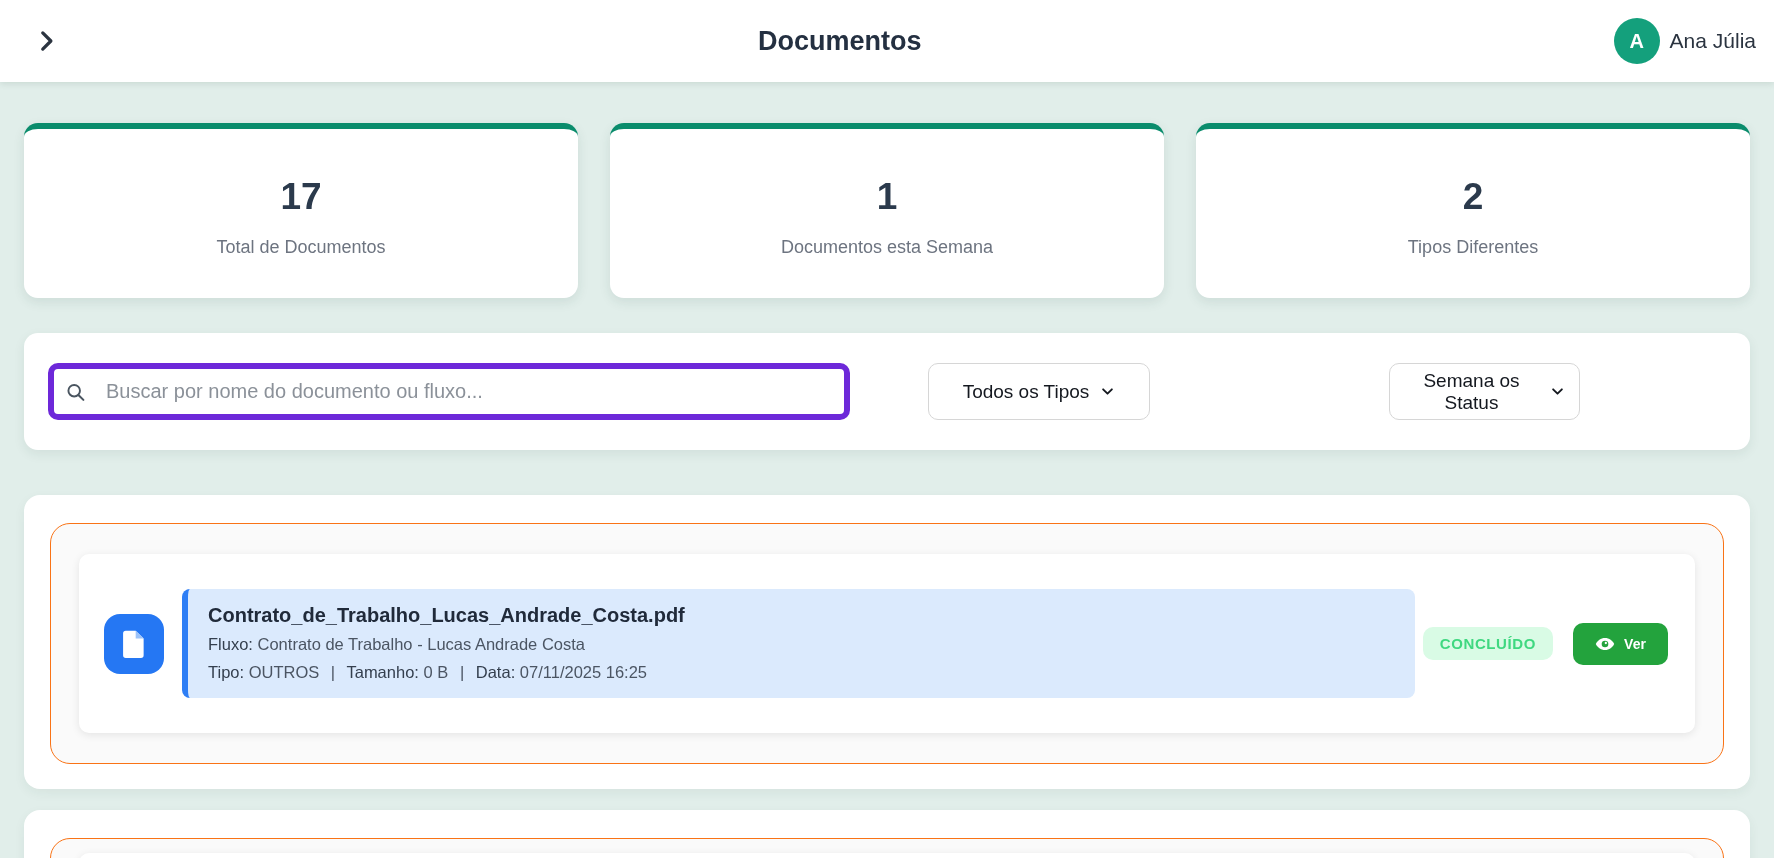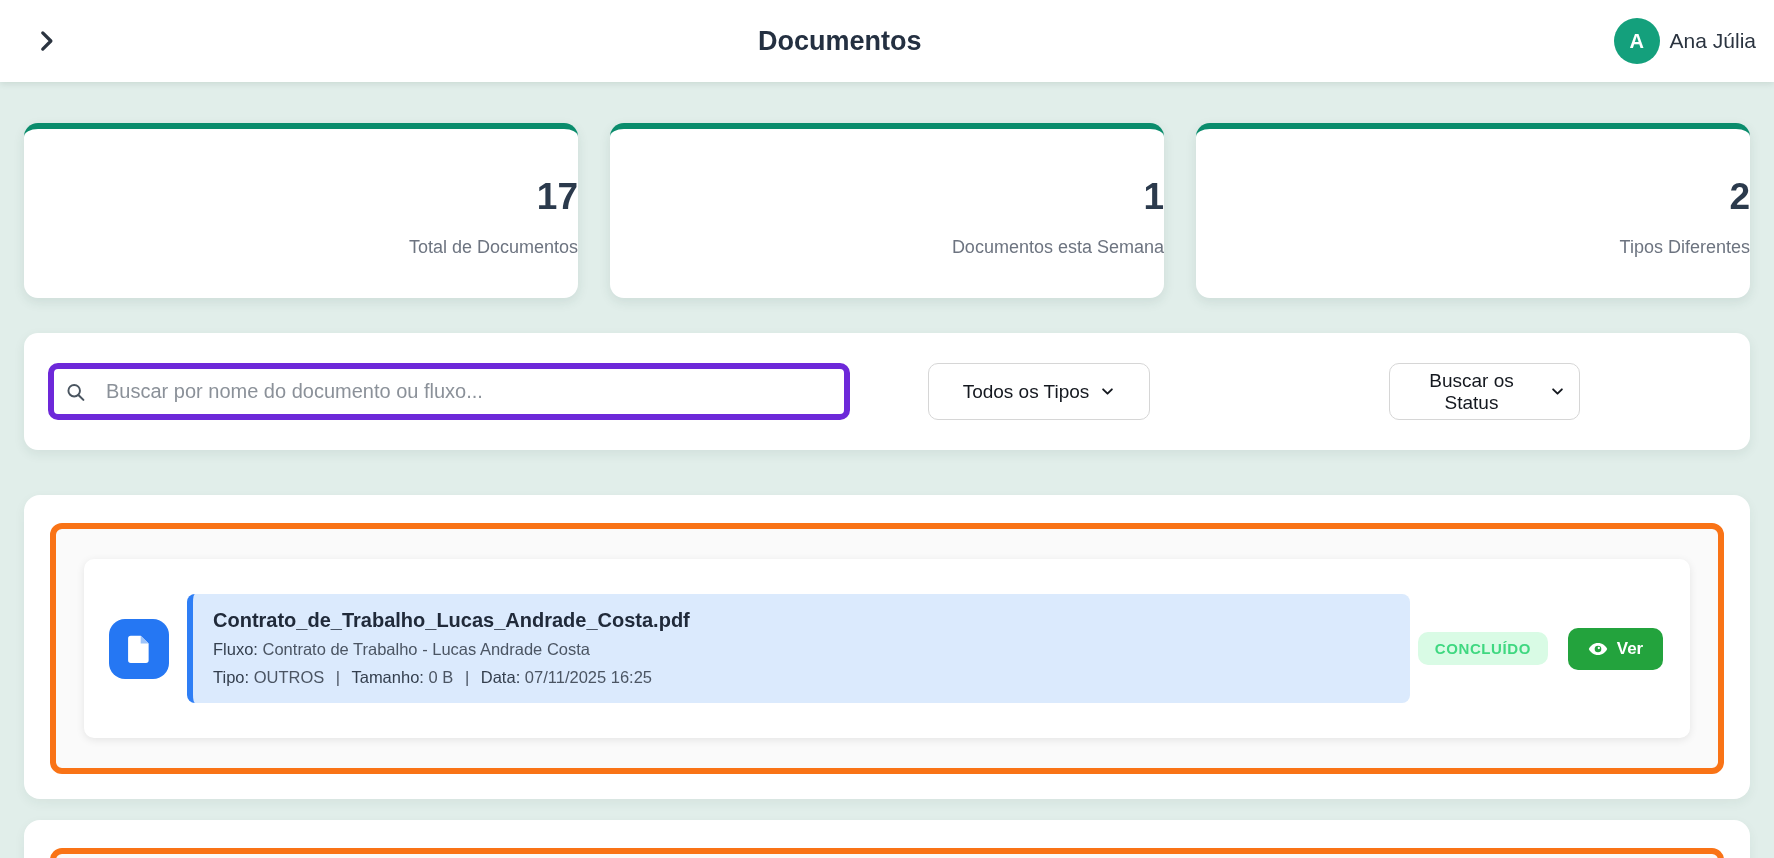--- a/index.html
+++ b/index.html
@@ -14,21 +14,21 @@
   .page-title{flex:1;text-align:center;font-size:27px;font-weight:700;color:#243041;}
   .user-box{display:flex;align-items:center;gap:10px;}
   .avatar{width:46px;height:46px;border-radius:50%;background:#14a07c;color:#fff;
     display:flex;align-items:center;justify-content:center;font-size:20px;font-weight:700;}
   .user-name{font-size:21px;color:#2b3440;}
 
   
   .stats{display:flex;gap:32px;margin:41px 24px 0;}
   .stat-card{flex:1;height:175px;background:#fff;border-radius:14px;border-top:6px solid #0a8c6c;
     box-shadow:0 4px 12px rgba(30,70,55,.10);display:flex;flex-direction:column;
-    align-items:flex-end;justify-content:center;gap:22px;padding-top:8px;}
+    align-items:center;justify-content:center;gap:22px;padding-top:8px;}
   .stat-value{font-size:37px;font-weight:700;color:#2b3a4c;line-height:1;}
   .stat-label{font-size:18px;color:#6d7480;}
 
   
   .filter-bar{margin:35px 24px 0;background:#fff;border-radius:14px;
     box-shadow:0 4px 12px rgba(30,70,55,.08);padding:30px 24px;display:flex;align-items:center;}
   .search-wrap{position:relative;width:802px;}
   .search-input{width:100%;height:57px;border:6px solid #6d28d9;border-radius:10px;
     padding:0 16px 0 52px;font-size:20px;color:#374151;outline:none;
     font-family:"Liberation Sans",sans-serif;background:#fff;}
@@ -36,35 +36,35 @@
   .search-icon{position:absolute;left:17px;top:50%;transform:translateY(-50%);display:flex;}
   .select-btn{height:57px;border:1px solid #d6d6d6;border-radius:10px;background:#fff;
     display:flex;align-items:center;justify-content:center;gap:11px;font-size:19px;color:#14181f;
     cursor:pointer;font-family:"Liberation Sans",sans-serif;padding:0 14px;}
   .select-type{width:222px;margin-left:78px;}
   .select-status{width:191px;margin-left:239px;}
 
   
   .doc-block{margin:45px 24px 0;background:#fff;border-radius:16px;
     box-shadow:0 4px 12px rgba(30,70,55,.06);padding:28px 26px 25px;}
-  .doc-surface{background:#fafafa;border:6px solid #f97316;border-radius:12px;padding:30px 28px;}
+  .doc-surface{background:#fafafa;border:1px solid #f97316;border-radius:20px;padding:30px 28px;}
   .doc-card{background:#fff;border-radius:10px;box-shadow:0 2px 8px rgba(0,0,0,.09);
     padding:35px 27px 35px 25px;display:flex;align-items:center;}
   .file-icon-box{width:60px;height:60px;border-radius:16px;background:#2577f3;flex:0 0 auto;
     display:flex;align-items:center;justify-content:center;margin-right:18px;}
   .doc-info{flex:1;background:#dbeafd;border-left:6px solid #2e7ef5;border-radius:8px;
     padding:13px 20px 14px;display:flex;flex-direction:column;gap:4px;min-width:0;}
   .doc-filename{font-size:20px;font-weight:700;color:#202a3a;line-height:26px;}
   .doc-line{font-size:16.5px;color:#4b5563;line-height:24px;}
   .doc-line b{color:#343f4e;font-weight:400;}
   .doc-line .sep{margin:0 7px;}
   .status-badge{margin-left:8px;background:#d9fbe5;color:#3fd880;font-size:15px;font-weight:700;
     letter-spacing:.6px;padding:8px 17px;border-radius:10px;flex:0 0 auto;}
   .view-btn{margin-left:20px;width:95px;height:42px;background:#23a33d;border:none;border-radius:10px;
-    color:#fff;font-size:17px;font-weight:700;display:flex;align-items:center;justify-content:center;
+    color:#fff;font-size:14px;font-weight:700;display:flex;align-items:center;justify-content:center;
     gap:9px;cursor:pointer;flex:0 0 auto;font-family:"Liberation Sans",sans-serif;}
 
   .doc-block.partial{margin-top:21px;height:320px;}
   .doc-block.partial .doc-surface{height:240px;padding:14px 28px;}
   .doc-card.empty{height:180px;}
 </style>
 </head>
 <body>
 
 <header class="header">
@@ -109,21 +109,21 @@
   </div>
   <button class="select-btn select-type">
     <span>Todos os Tipos</span>
     <span style="display:flex;">
       <svg width="15" height="15" viewBox="0 0 24 24" fill="none">
         <polyline points="5 8.5 12 15.5 19 8.5" stroke="#14181f" stroke-width="3" stroke-linecap="round" stroke-linejoin="round"></polyline>
       </svg>
     </span>
   </button>
   <button class="select-btn select-status">
-    <span>Buscar os Status</span>
+    <span>Semana os Status</span>
     <span style="display:flex;">
       <svg width="15" height="15" viewBox="0 0 24 24" fill="none">
         <polyline points="5 8.5 12 15.5 19 8.5" stroke="#14181f" stroke-width="3" stroke-linecap="round" stroke-linejoin="round"></polyline>
       </svg>
     </span>
   </button>
 </section>
 
 <section class="doc-block">
   <div class="doc-surface">

